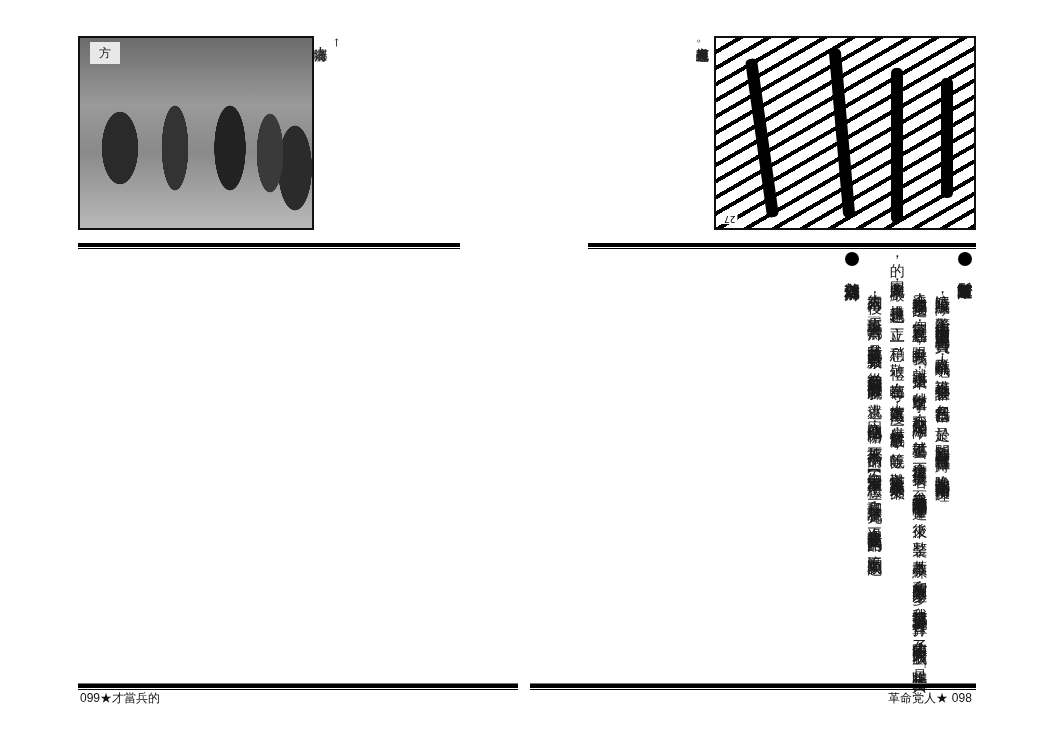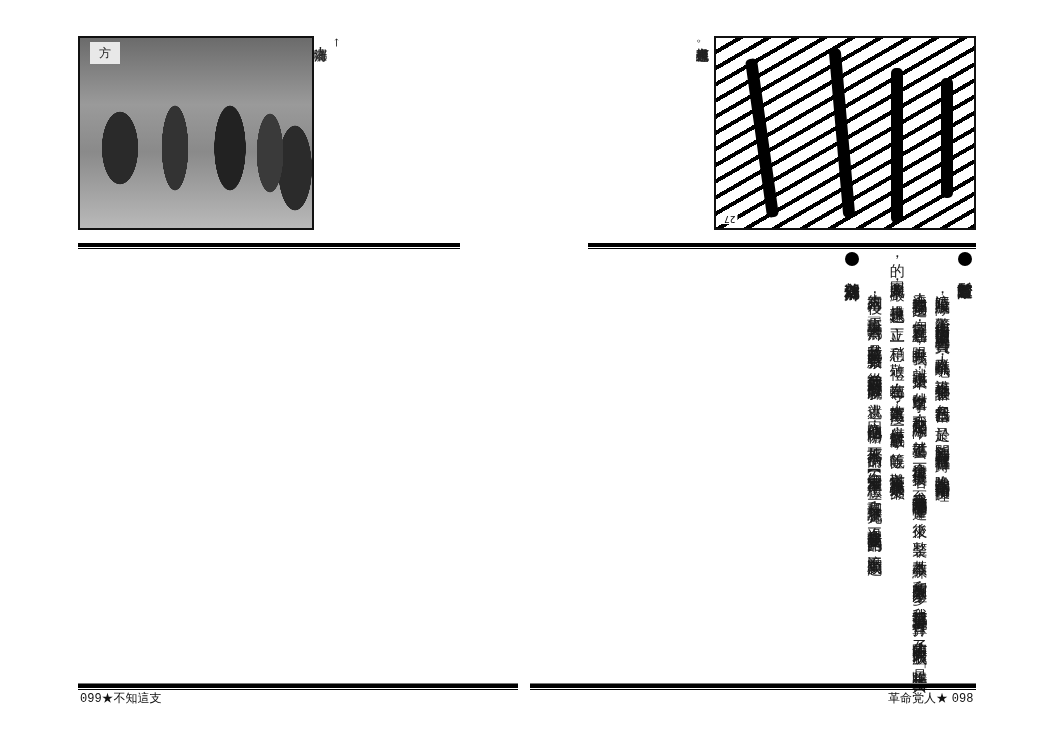--- a/index.html
+++ b/index.html
@@ -46,38 +46,38 @@
   .textblock.right { right:76px; width:392px; }
   .textblock p { margin:0; }
   .textblock p.indent { text-indent:2em; }
   .heading { font-weight:bold; font-size:15px; display:block; }
   .heading .dot { display:inline-block; width:14px; height:14px; background:#000; border-radius:50%;
      margin-bottom:4px; }
 
   .footer { position:absolute; top:690px; font-size:12px; color:#111; }
   .footer.left { left:80px; }
   .footer.right { left:888px;text-align:center; }
-  .footer .num { font-family:Liberation Mono, monospace; }
+  .footer .num { font-family:Liberation Sans, sans-serif; }
 </style>
 </head>
 <body>
 
 <div class="page left">
   <div class="photo street">
     <span class="sign">方</span>
   </div>
   <div class="caption left">
     <span class="arrow">←</span>
     <span>清鄉囉！</span>
   </div>
   <div class="rule top left"></div>
 
   <div class="rule bottom left thin"></div>
   <div class="footer left">
-    <span class="num">099</span><span>★</span><span>不知這支</span>
+    <span class="num">099</span><span>★</span><span>才當兵的</span>
   </div>
 </div>
 
 <div class="page right"></div>
 
 <div class="caption right">
   <span class="arrow">→</span>
   <span>操練起來也有模有樣。</span>
 </div>
 <div class="photo drill">

